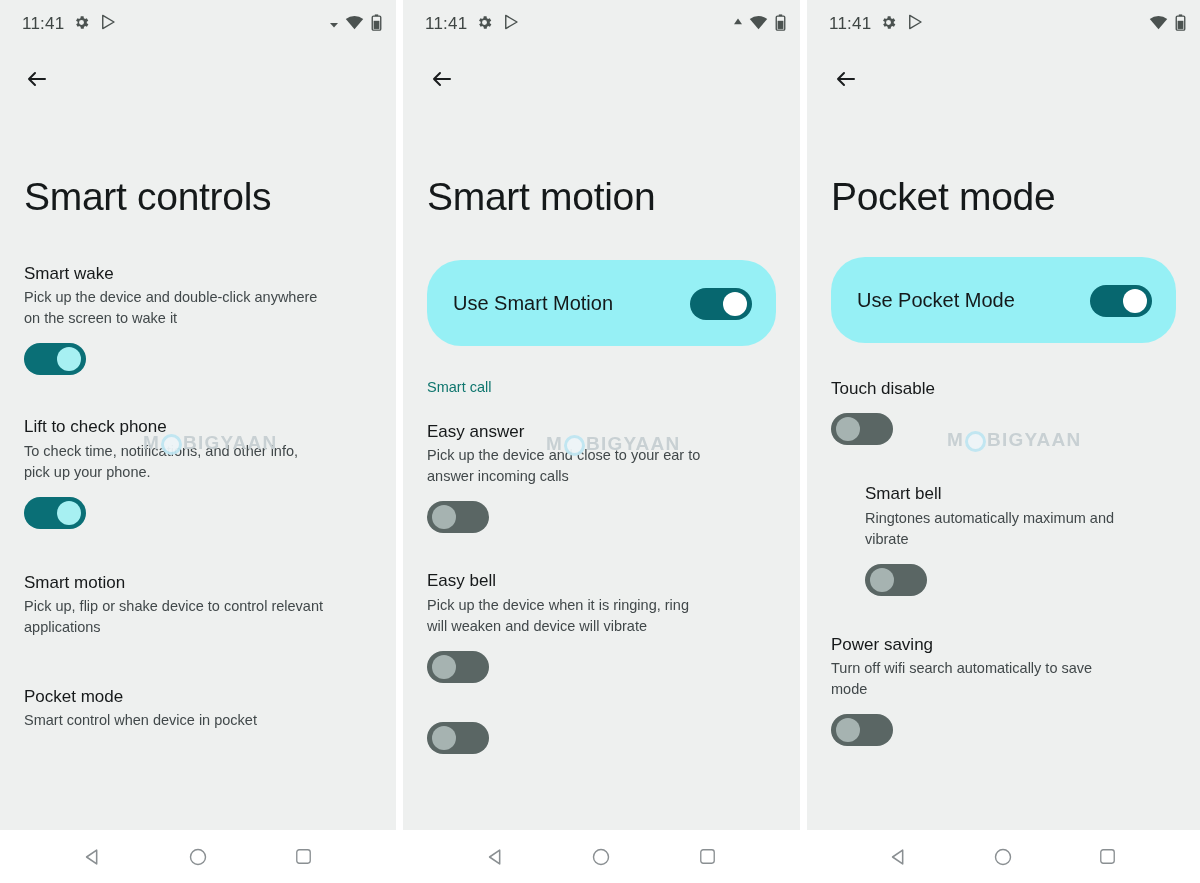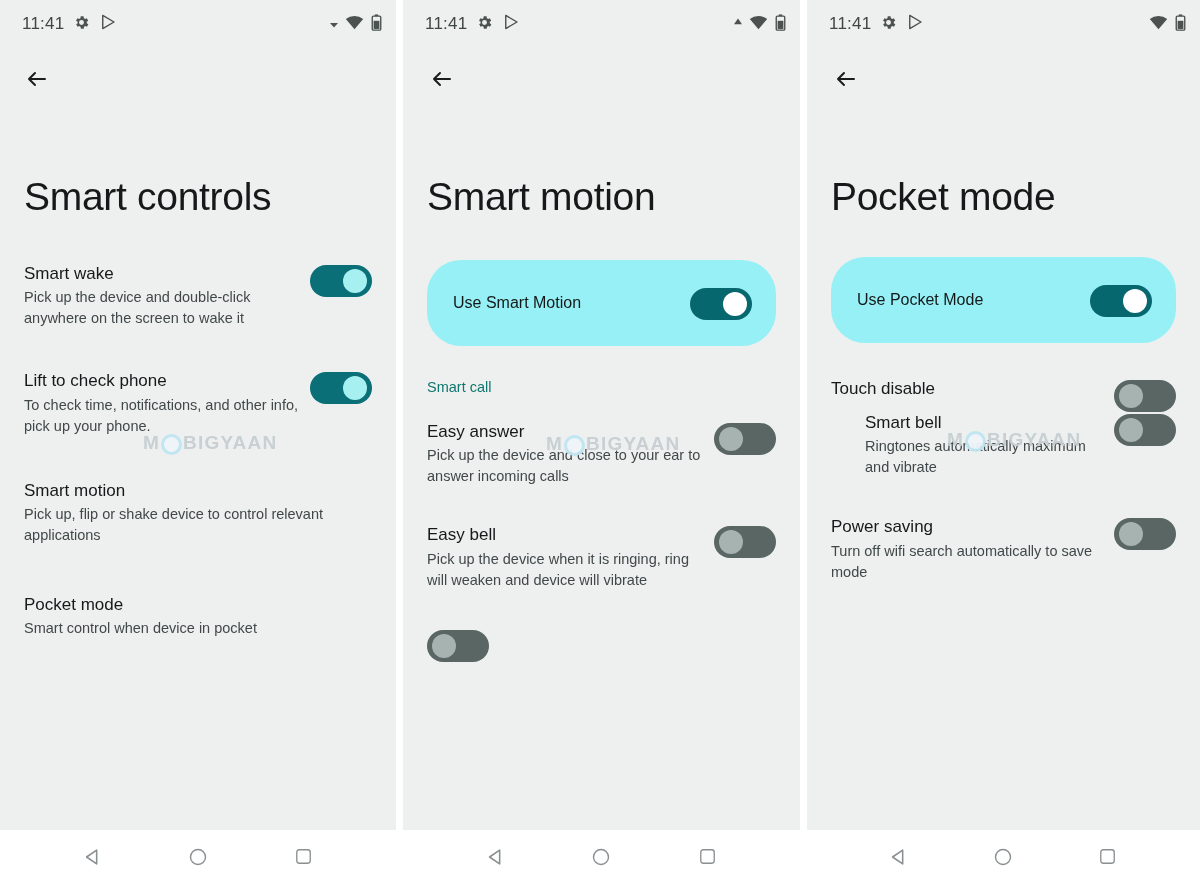--- a/index.html
+++ b/index.html
@@ -98,22 +98,23 @@
   .p3 .page-title { margin-top: 67px; }
 
   
   .content {
     padding: 0 24px;
   }
 
   .row {
     display: flex;
     align-items: flex-start;
-    justify-content: flex-start;
-    gap: 0;
+    justify-content: flex-end;
+    gap: 12px;
+    flex-direction: column;
   }
   .row-texts { flex: 1 1 auto; min-width: 0; }
   .row-title {
     font-size: 17px;
     color: #16191a;
     line-height: 1.25;
     margin: 0;
     font-weight: 400;
   }
   .row-sub {
@@ -155,21 +156,21 @@
     border-radius: 34px;
     height: 86px;
     display: flex;
     align-items: center;
     justify-content: space-between;
     padding: 0 24px 0 26px;
     box-sizing: border-box;
     cursor: pointer;
   }
   .hl-label {
-    font-size: 16px;
+    font-size: 20px;
     color: #14191a;
     font-weight: 400;
   }
 
   .section-head {
     font-size: 14.5px;
     color: #0f766e;
     padding: 0 24px;
     font-weight: 400;
   }
@@ -497,21 +498,21 @@
 
     <div class="hl-card" style="margin-top:41px;">
       <span class="hl-label">Use Pocket Mode</span>
       <div class="toggle on-card">
           <span class="knob"></span>
         </div>
     </div>
 
     <div class="content" style="margin-top:35px;">
 
-      <div class="row" style="">
+      <div class="row" style="margin-bottom:38px;">
         <div class="row-texts">
           <p class="row-title">Touch disable</p>
         </div>
         <div class="toggle off">
             <span class="knob"></span>
           </div>
       </div>
 
       <div class="row" style="margin-bottom:38px;margin-left:34px;">
         <div class="row-texts">

